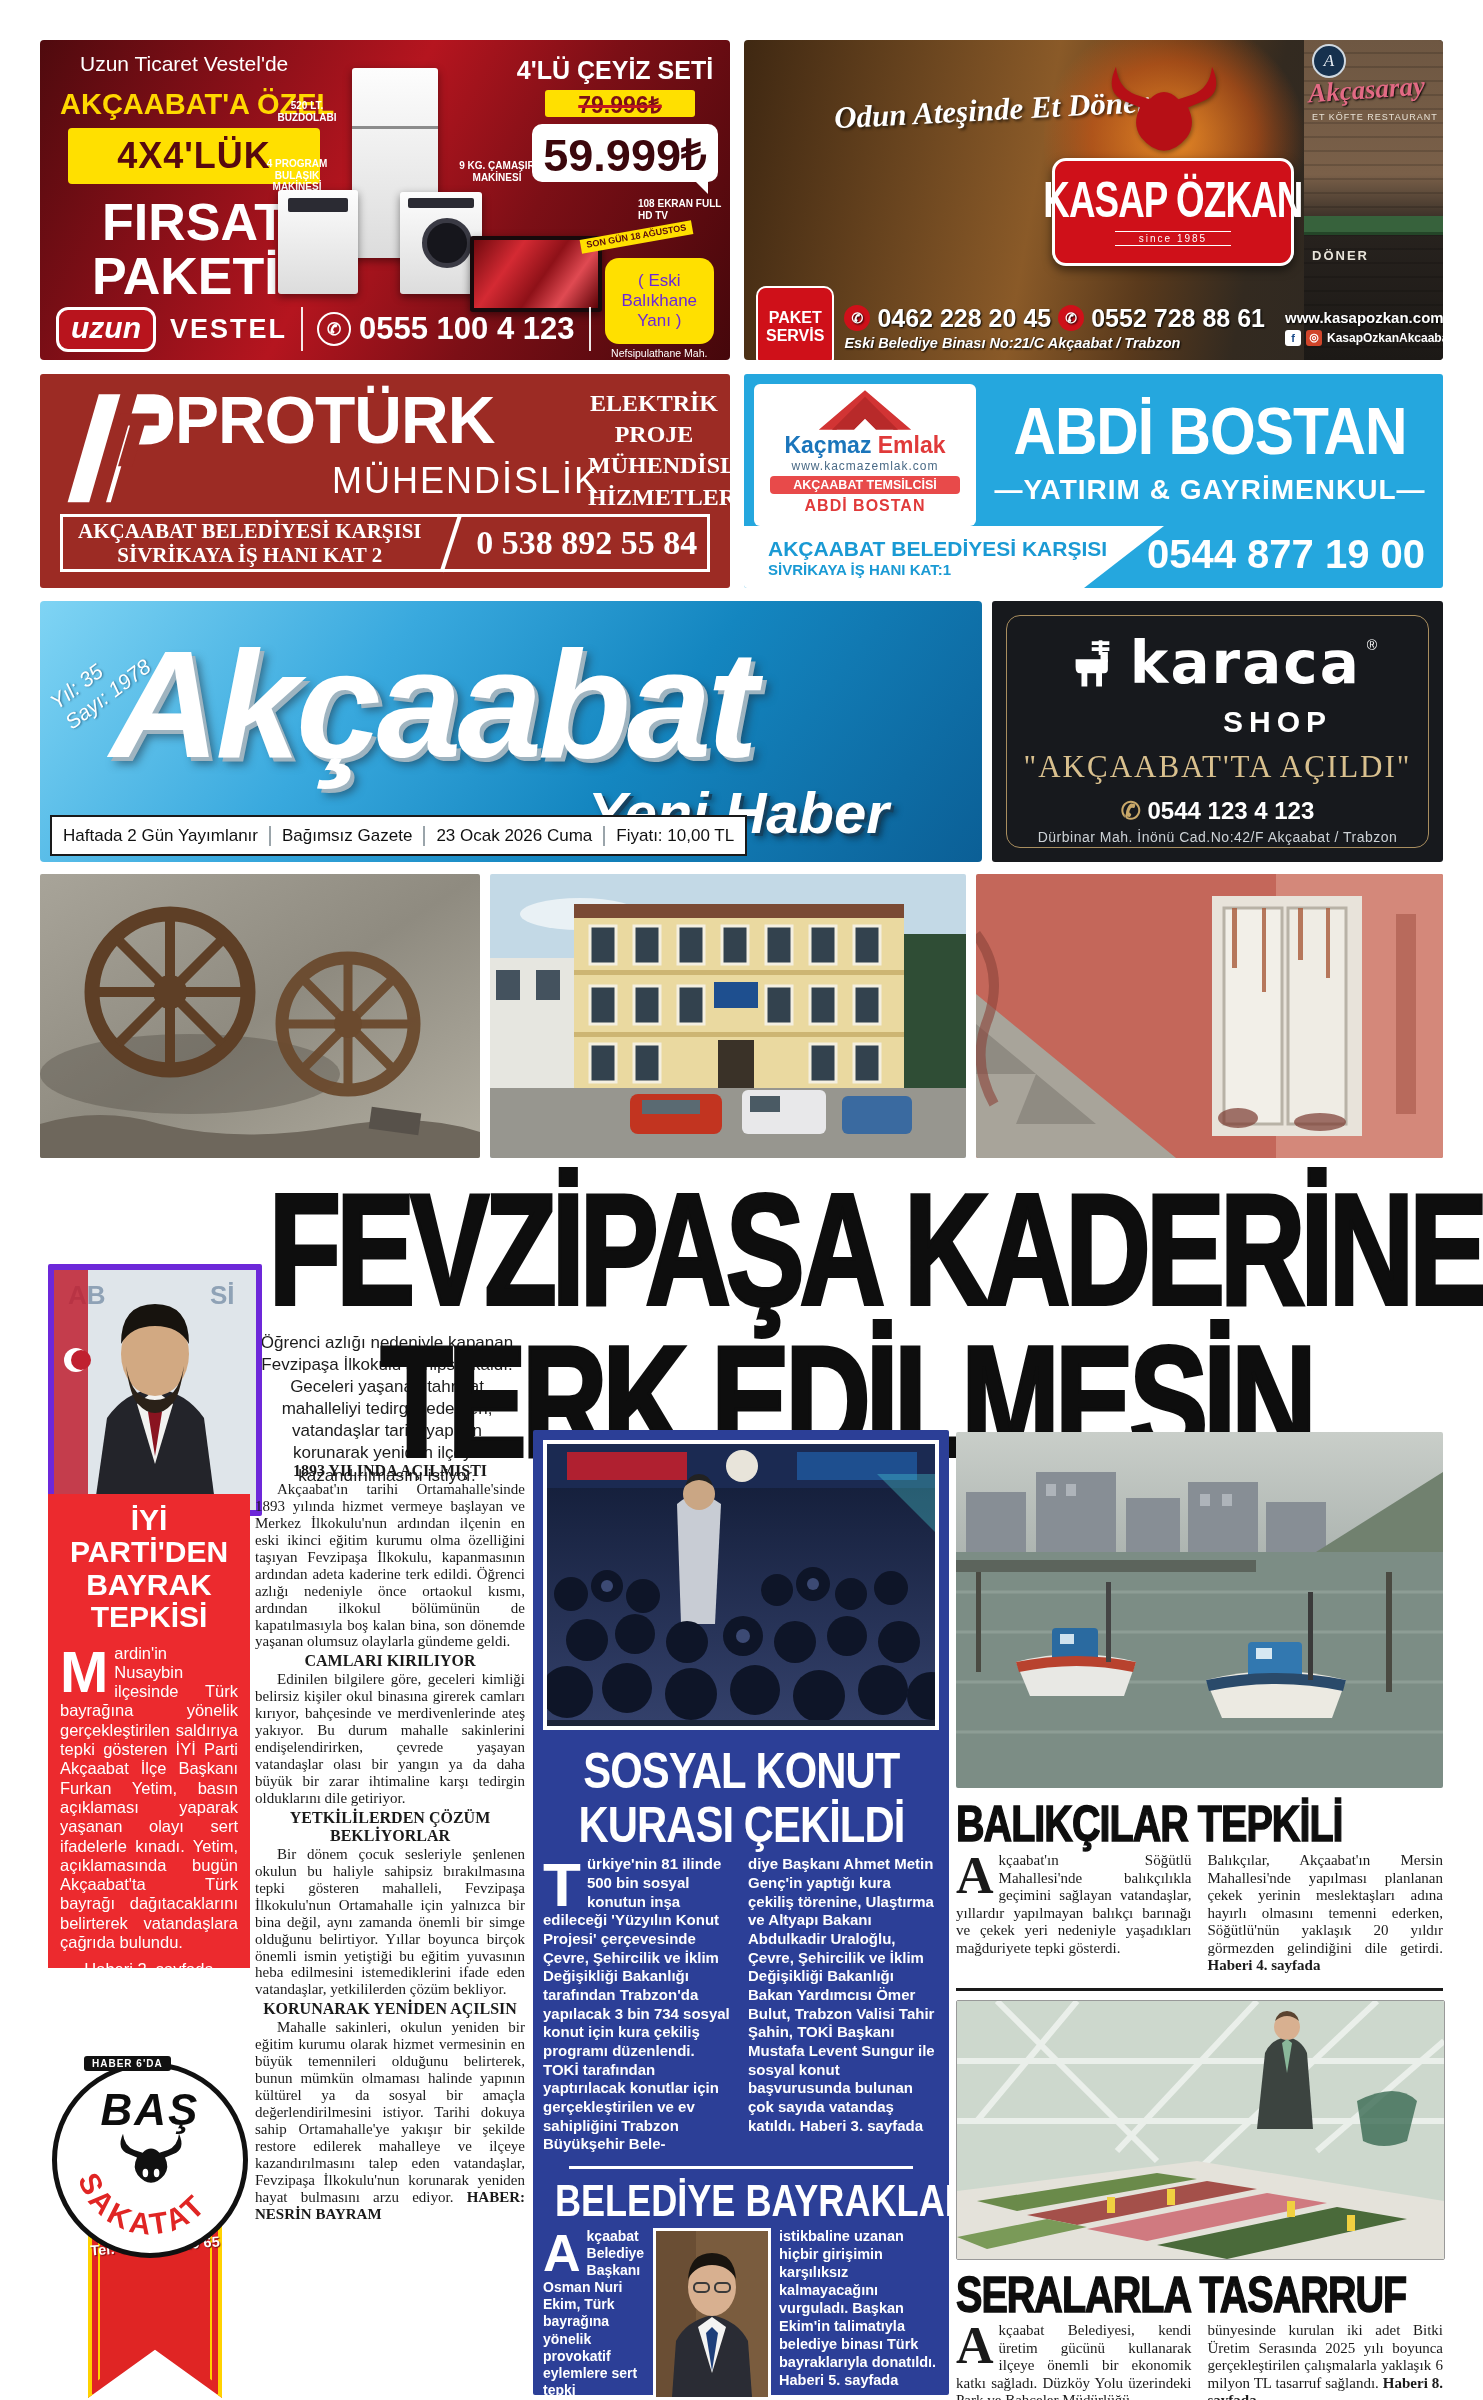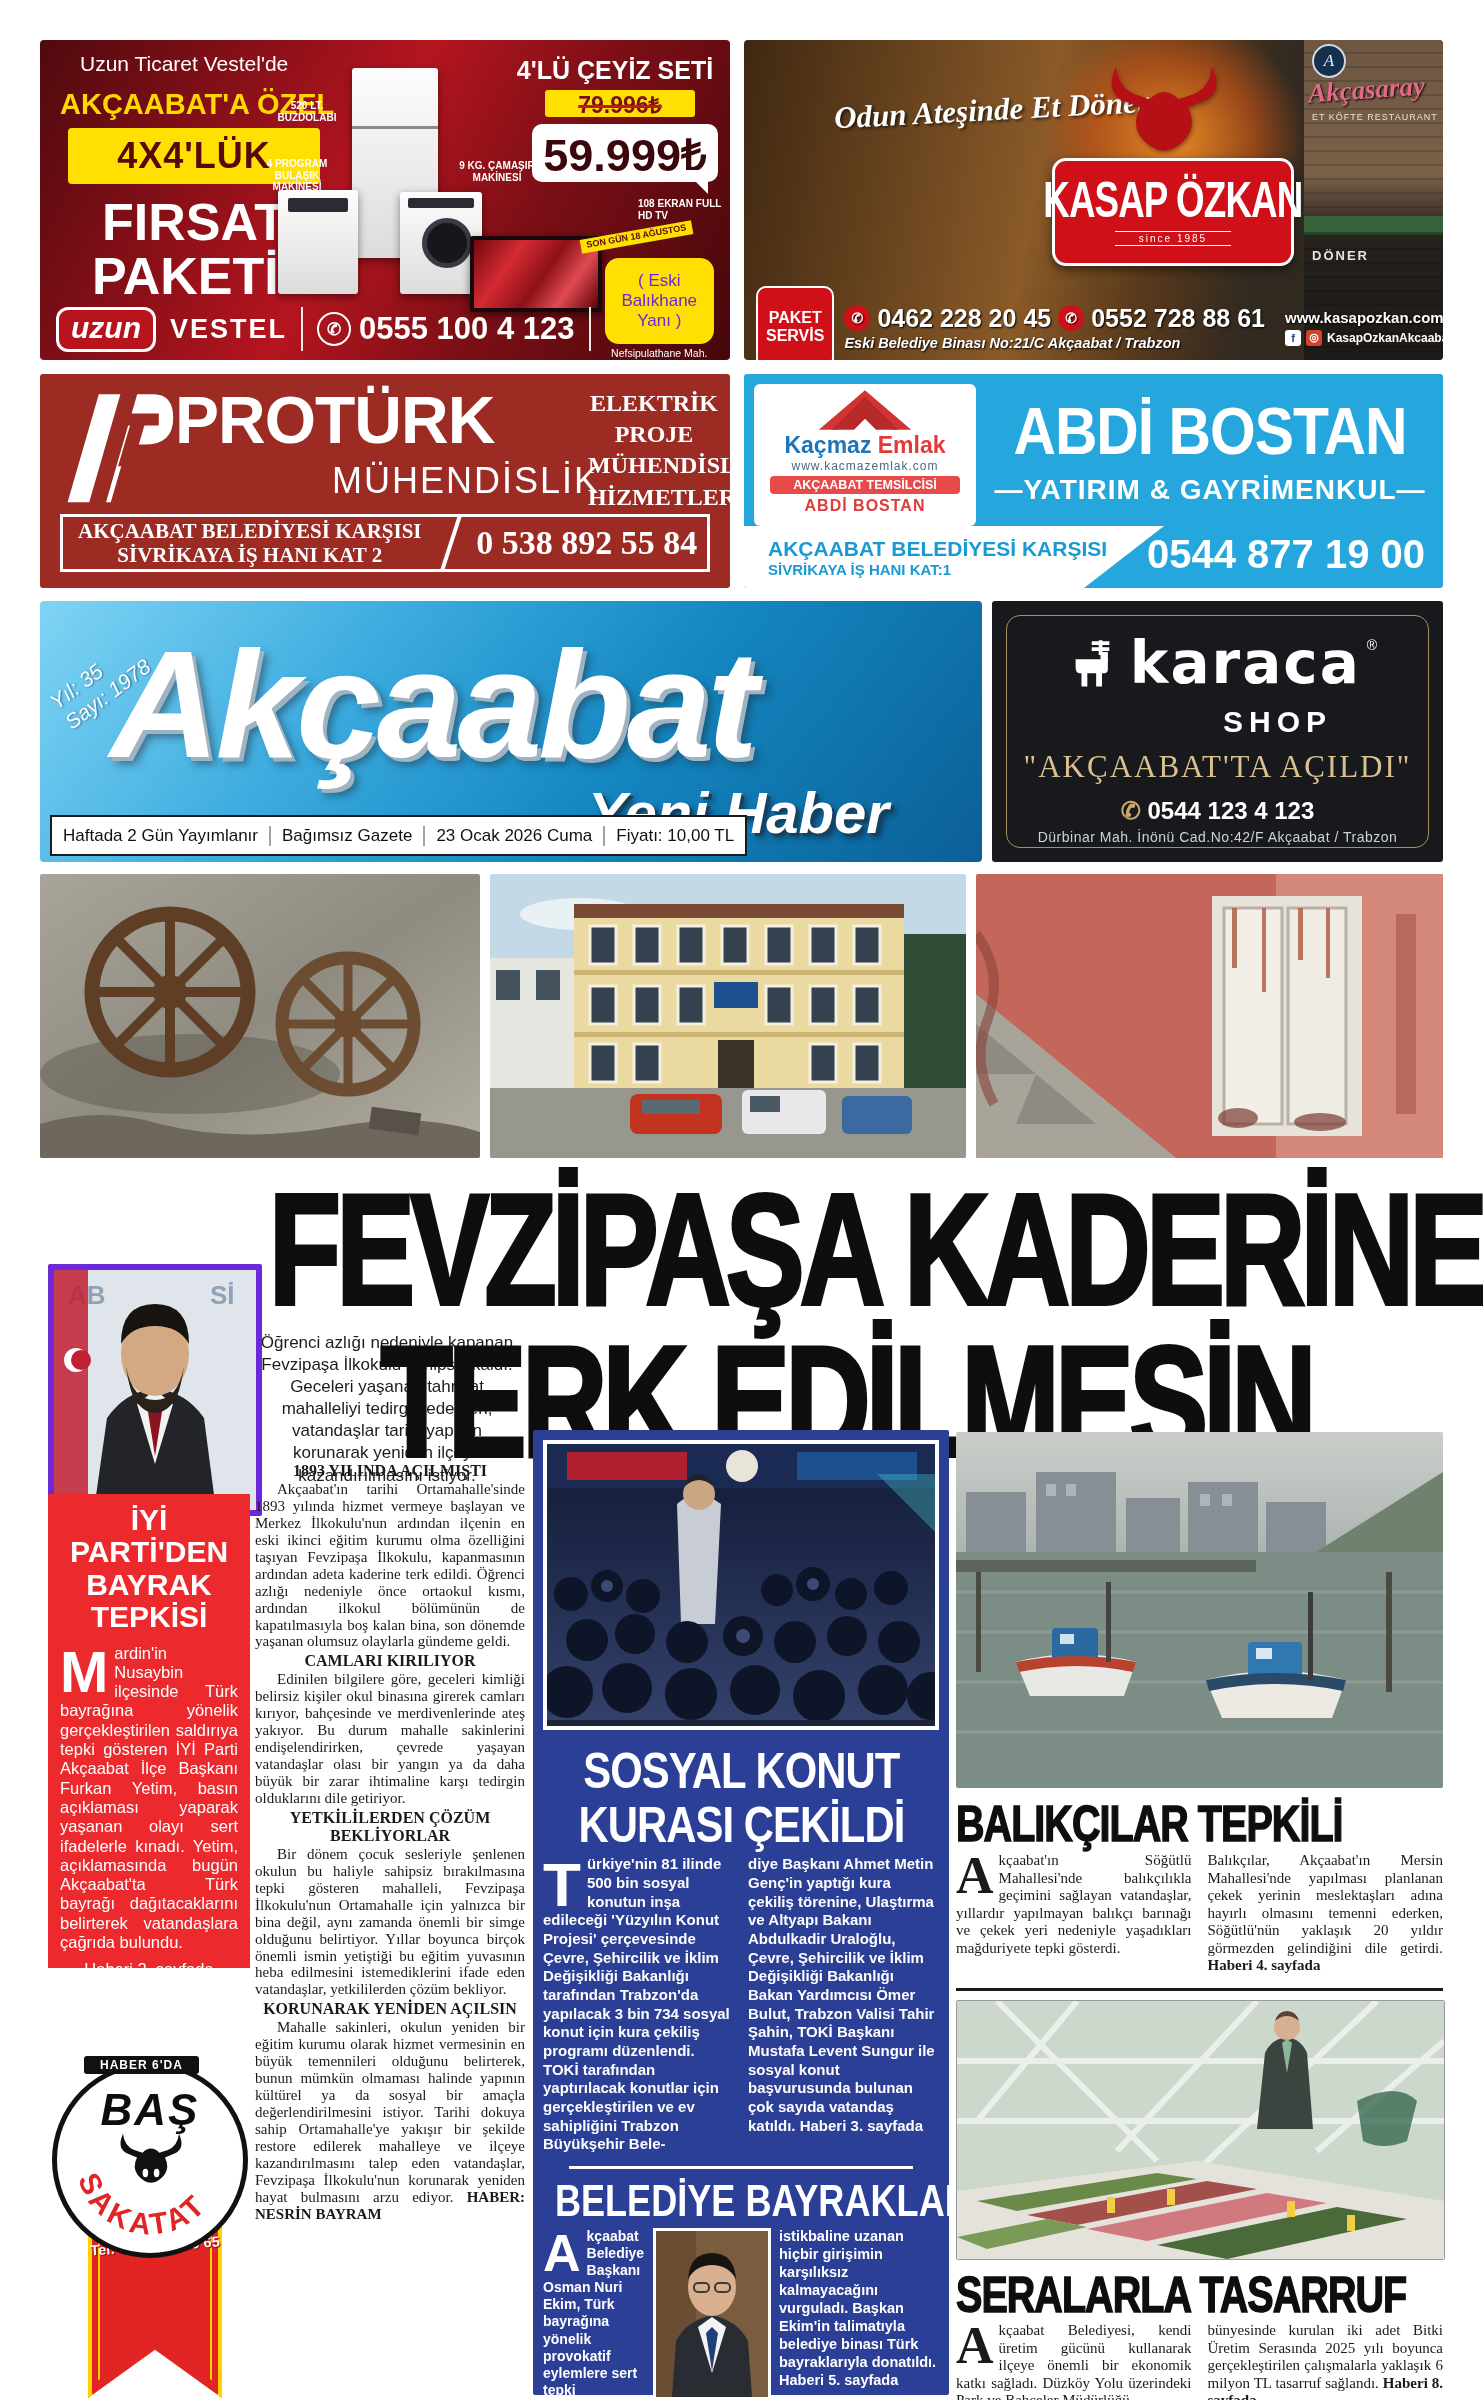--- a/index.html
+++ b/index.html
@@ -192,22 +192,22 @@
   .colD-rule{left:956px;width:487px;height:3px;background:#1a1a1a;}
 
   
   .bas-ribbon{left:88px;top:2130px;width:134px;height:268px;background:#e02524;border:4px solid #ffd200;
     clip-path:polygon(0 0,100% 0,100% 100%,50% 82%,0 100%);box-sizing:border-box;}
   .bas-ribbon-in{position:absolute;inset:6px;border:2px solid #ffd200;clip-path:polygon(0 0,100% 0,100% 97%,50% 79%,0 97%);}
   .bas-tel{left:88px;top:2238px;width:134px;text-align:center;color:#fff;font-size:14.5px;font-weight:bold;
     transform:rotate(-4deg);text-shadow:1px 1px 1px #7a0d0d;}
   .bas-circle{left:52px;top:2062px;width:196px;height:196px;border-radius:50%;background:#fff;
     border:5px solid #111;box-sizing:border-box;overflow:hidden;}
-  .bas-header{left:84px;top:2056px;background:#111;color:#fff;font-size:12px;font-weight:bold;
-    padding:2px 16px;border-radius:3px;letter-spacing:1px;}
+  .bas-header{left:84px;top:2056px;background:#111;color:#fff;font-size:10px;font-weight:bold;
+    padding:2px 8px;border-radius:3px;letter-spacing:1px;}
   .bas-name1{position:absolute;left:0;top:18px;width:100%;text-align:center;font-size:44px;font-weight:bold;
     font-style:italic;color:#0d0d0d;letter-spacing:2px;}
   .bas-bull{position:absolute;left:58px;top:64px;width:72px;height:56px;color:#111;}
 </style>
 </head>
 <body>
 
 <div id="page">
 
   <div class="abs ad-vestel">

